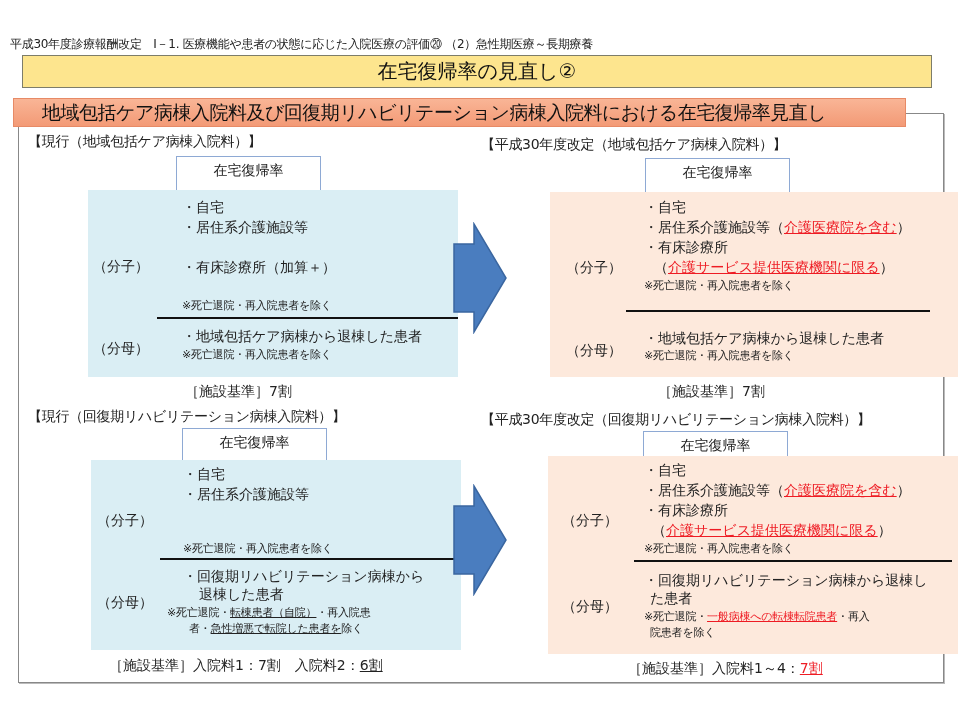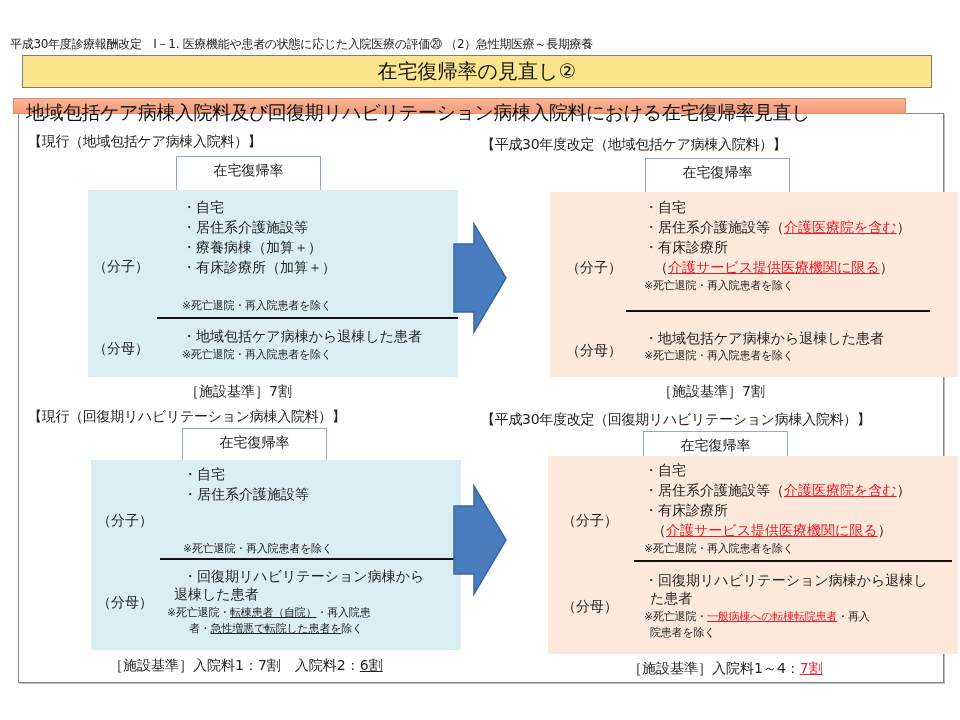--- a/index.html
+++ b/index.html
@@ -15,24 +15,24 @@
   }
 
   .frame {
     position: absolute; left: 18px; top: 113px; width: 926px; height: 570px;
     border: 1px solid #888; border-top: none;
     box-shadow: 1px 1px 0 #bbb;
   }
   .frame-topline { position: absolute; left: 904px; top: 113px; width: 40px; height: 1px; background: #888; }
 
   .subtitle-bar {
-    position: absolute; left: 13px; top: 98px; width: 893px; height: 16px;
+    position: absolute; left: 13px; top: 98px; width: 893px; height: 29px;
     background: linear-gradient(#f9b596, #f39a76);
     border: 1px solid #e78a66;
-    font-size: 19px; line-height: 27px; padding-left: 12px; color: #111;
+    font-size: 19px; line-height: 27px; padding-left: 28px; color: #111;
     white-space: nowrap; letter-spacing: -0.5px;
   }
 
   .section-heading { position: absolute; font-size: 14px; white-space: nowrap; letter-spacing: -0.3px; }
 
   .rate-box {
     position: absolute; width: 145px; height: 38px;
     background: #fff; border: 1px solid #8ea9d4;
     text-align: center; font-size: 14px; line-height: 27px;
   }
@@ -64,21 +64,20 @@
 <div class="frame-topline"></div>
 
 <div class="subtitle-bar">地域包括ケア病棟入院料及び回復期リハビリテーション病棟入院料における在宅復帰率見直し</div>
 
 <div class="section-heading" style="left:28px; top:133px;">【現行（地域包括ケア病棟入院料）】</div>
 <div class="rate-box" style="left:176px; top:156px;">在宅復帰率</div>
 
 <div class="panel blue" style="left:60px; top:190px; width:370px; height:187px;">
   <div class="item" style="left:94px; top:7px;">・自宅</div>
   <div class="item" style="left:94px; top:27px;">・居住系介護施設等</div>
-  <div class="item" style="left:94px; top:47px;">・療養病棟（加算＋）</div>
   <div class="item" style="left:94px; top:67px;">・有床診療所（加算＋）</div>
   <div class="note" style="left:94px; top:108px;">※死亡退院・再入院患者を除く</div>
   <div class="lbl" style="left:5px; top:68px;">（分子）</div>
   <div class="divider" style="left:69px; top:127px; width:301px;"></div>
   <div class="item" style="left:94px; top:136px;">・地域包括ケア病棟から退棟した患者</div>
   <div class="note" style="left:94px; top:157px;">※死亡退院・再入院患者を除く</div>
   <div class="lbl" style="left:5px; top:150px;">（分母）</div>
 </div>
 <div class="standard" style="left:185px; top:383px;">［施設基準］7割</div>
 
@@ -106,21 +105,21 @@
 <div class="section-heading" style="left:28px; top:408px;">【現行（回復期リハビリテーション病棟入院料）】</div>
 <div class="rate-box" style="left:182px; top:428px;">在宅復帰率</div>
 
 <div class="panel blue" style="left:63px; top:460px; width:370px; height:190px;">
   <div class="item" style="left:92px; top:4px;">・自宅</div>
   <div class="item" style="left:92px; top:24px;">・居住系介護施設等</div>
   <div class="lbl" style="left:6px; top:52px;">（分子）</div>
   <div class="note" style="left:92px; top:81px;">※死亡退院・再入院患者を除く</div>
   <div class="divider" style="left:69px; top:98px; width:301px;"></div>
   <div class="item" style="left:92px; top:106px;">・回復期リハビリテーション病棟から</div>
-  <div class="item" style="left:83px; top:124px;text-align:center;">退棟した患者</div>
+  <div class="item" style="left:108px; top:124px;text-align:center;">退棟した患者</div>
   <div class="lbl" style="left:6px; top:134px;">（分母）</div>
   <div class="note" style="left:76px; top:145px;"><span>※死亡退院・</span><span class="ul">転棟患者（自院）</span><span>・再入院患</span></div>
   <div class="note" style="left:98px; top:161px;"><span>者・</span><span class="ul">急性増悪で転院した患者を</span><span>除く</span></div>
 </div>
 <div class="standard" style="left:109px; top:657px;"><span>［施設基準］入院料1：7割　入院料2：</span><span class="ul">6割</span></div>
 
 <svg class="arrow" style="left:452px; top:484px;" viewBox="0 0 56 112">
   <polygon points="2,22 22,22 22,2 54,56 22,110 22,90 2,90" fill="#4a7dbf" stroke="#3a66a0" stroke-width="1.5"></polygon>
 </svg>
 

